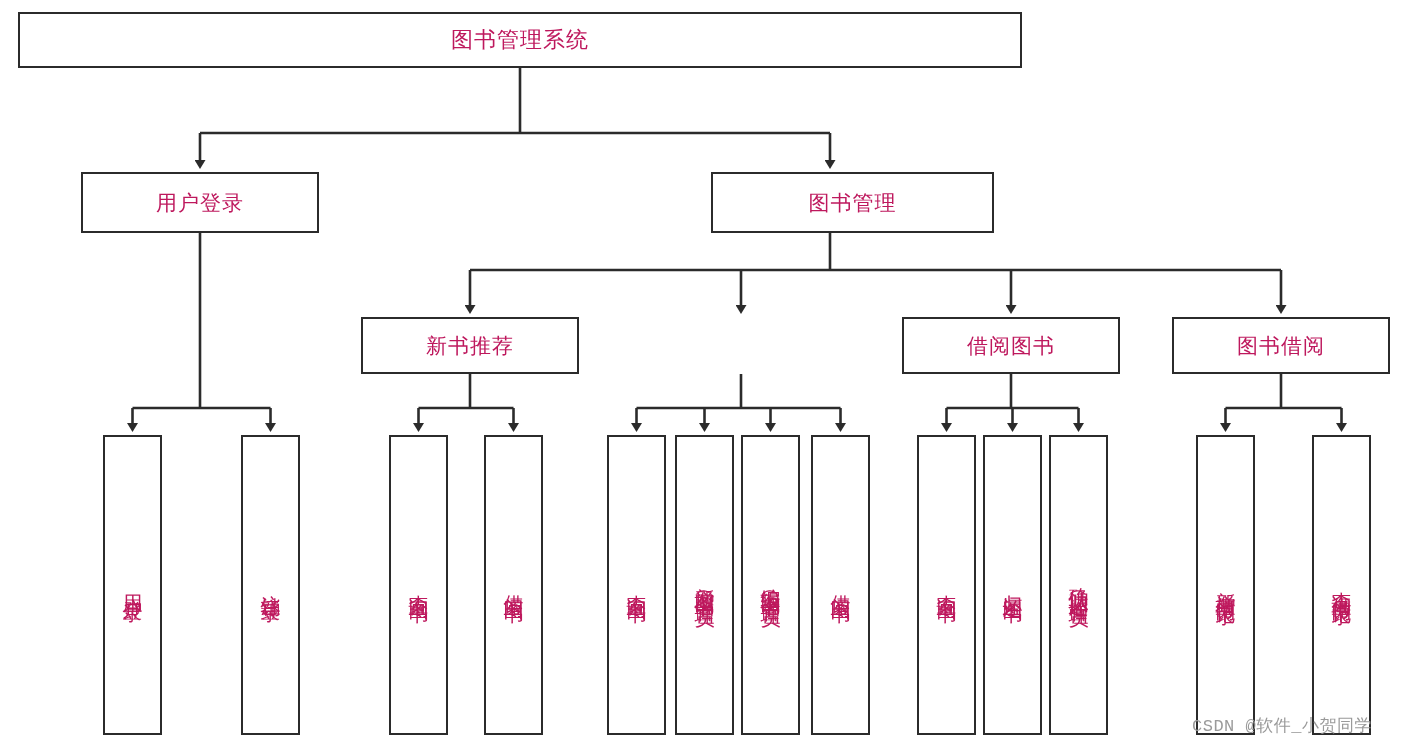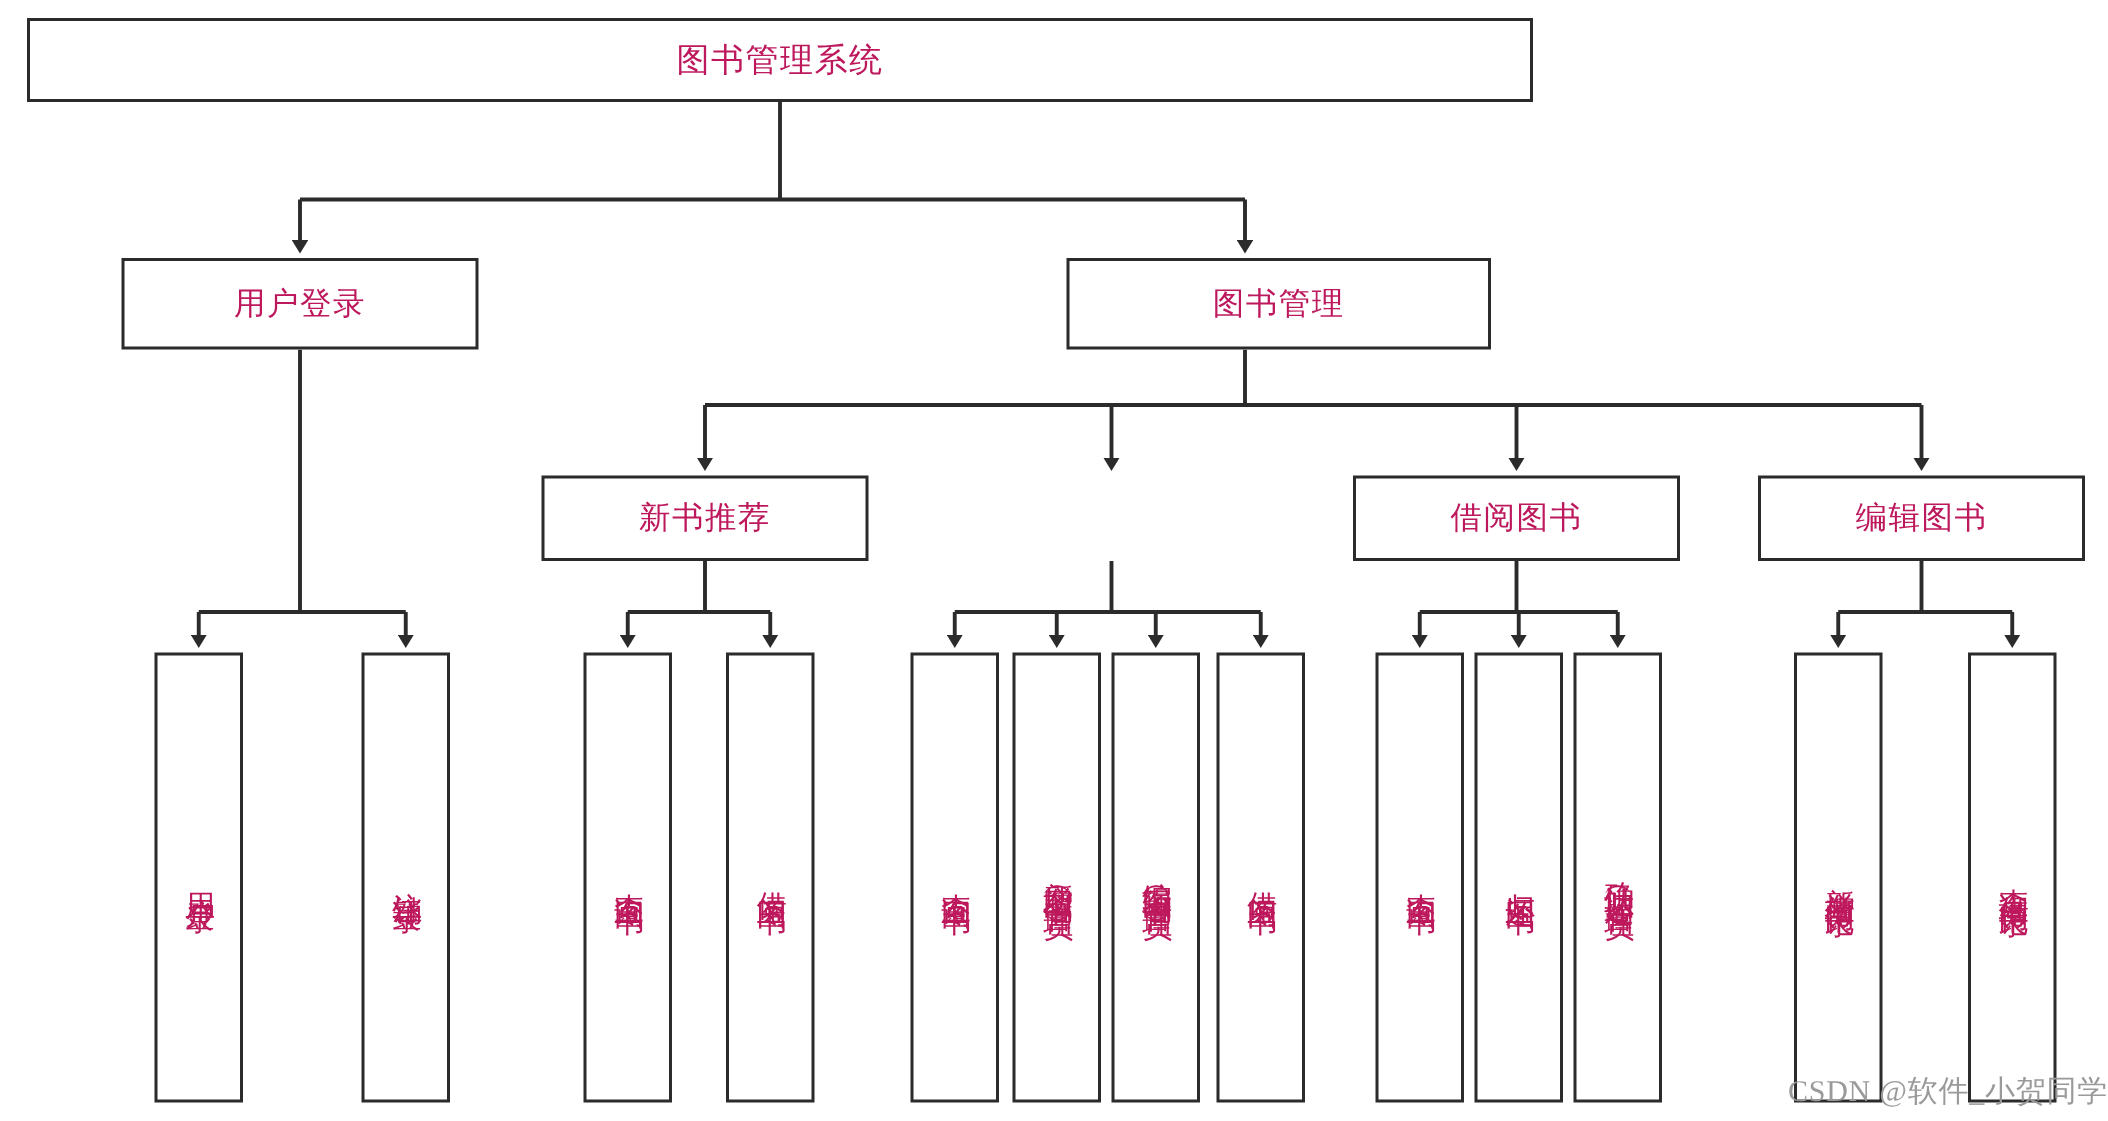--- a/index.html
+++ b/index.html
@@ -58,26 +58,26 @@
     justify-content: center;
   }
   .node.vert > .vtext {
     writing-mode: vertical-rl;
     text-orientation: upright;
     display: block;
     max-height: 100%;
   }
   .watermark {
     position: absolute;
-    font-size: 20px;
+    font-size: 17px;
     color: #9a9a9a;
     letter-spacing: 0.5px;
     white-space: nowrap;
     z-index: 5;
-    font-family: Liberation Serif, serif;
+    font-family: Liberation Mono, monospace;
   }
 </style>
 </head>
 <body>
 
 <div id="canvas" style="width: 1405px; height: 747px; background: rgb(255, 255, 255);">
   <svg id="edges" viewBox="0 0 1405 747" xmlns="http://www.w3.org/2000/svg">
     <defs>
       <marker id="arrow" markerWidth="9" markerHeight="11" refX="1" refY="5.5" orient="auto" markerUnits="userSpaceOnUse">
         <path d="M0,0 L9,5.5 L0,11 Z" fill="#2b2b2b"></path>
@@ -130,21 +130,21 @@
     <div class="node horiz" style="left: 711px; top: 172px; width: 283px; height: 61px; border-color: rgb(43, 43, 43); background: rgb(255, 255, 255);">
       <span>图书管理</span>
     </div>
     <div class="node horiz" style="left: 361px; top: 317px; width: 218px; height: 57px; border-color: rgb(43, 43, 43); background: rgb(255, 255, 255); text-align: right;">
       <span>新书推荐</span>
     </div>
     <div class="node horiz" style="left: 902px; top: 317px; width: 218px; height: 57px; border-color: rgb(43, 43, 43); background: rgb(255, 255, 255);">
       <span>借阅图书</span>
     </div>
     <div class="node horiz" style="left: 1172px; top: 317px; width: 218px; height: 57px; border-color: rgb(43, 43, 43); background: rgb(255, 255, 255);">
-      <span>编辑图书</span>
+      <span>图书借阅</span>
     </div>
     <div class="node vert" style="left: 103px; top: 435px; width: 59px; height: 300px; border-color: rgb(43, 43, 43); background: rgb(255, 255, 255);">
       <span class="vtext">用户登录</span>
     </div>
     <div class="node vert" style="left: 241px; top: 435px; width: 59px; height: 300px; border-color: rgb(43, 43, 43); background: rgb(255, 255, 255);">
       <span class="vtext">注销登录</span>
     </div>
     <div class="node vert" style="left: 389px; top: 435px; width: 59px; height: 300px; border-color: rgb(43, 43, 43); background: rgb(255, 255, 255);">
       <span class="vtext">查询图书</span>
     </div>

